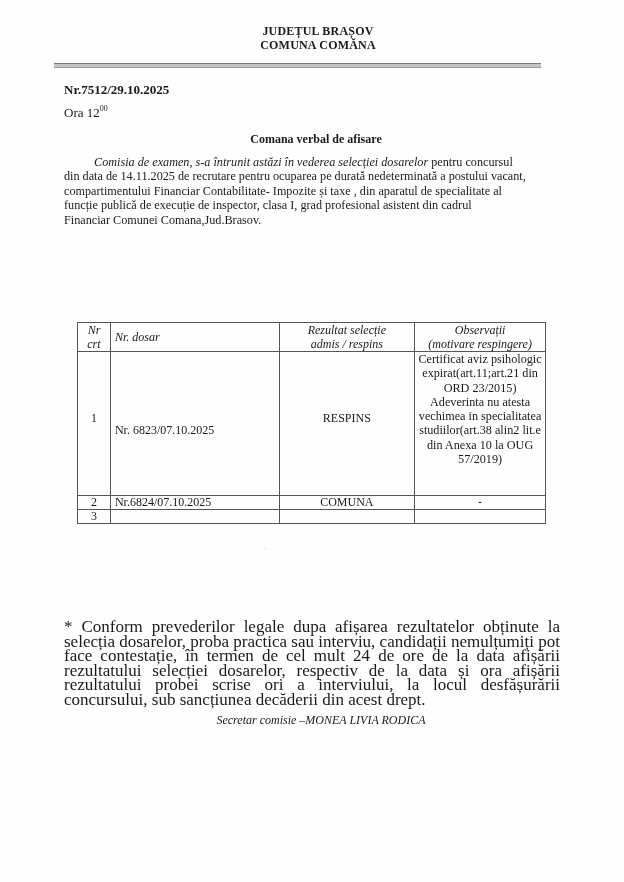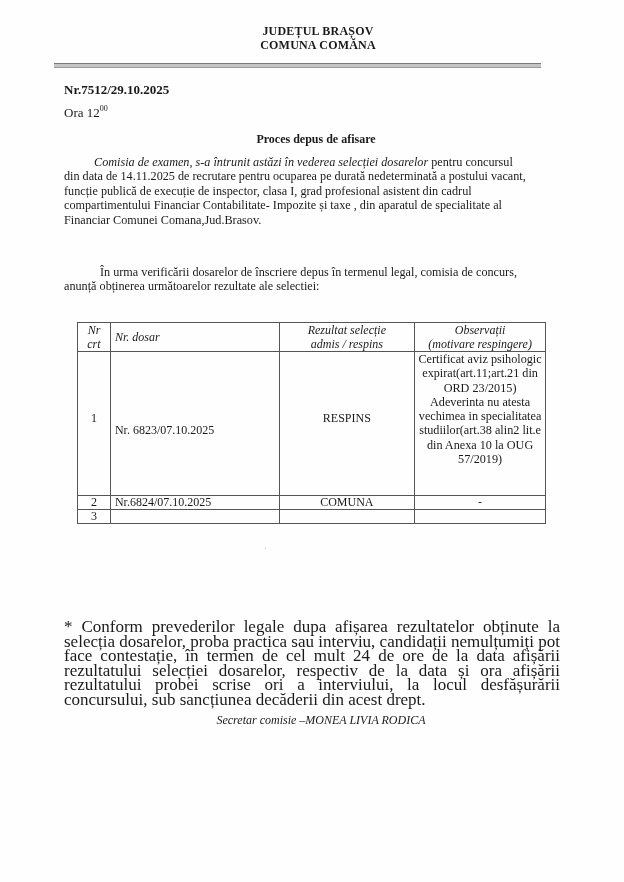--- a/index.html
+++ b/index.html
@@ -182,34 +182,30 @@
     <div>JUDEȚUL BRAȘOV</div>
     <div>COMUNA COMĂNA</div>
   </div>
 
   <div class="separator"></div>
 
   <div class="nr-line">Nr.7512/29.10.2025</div>
 
   <div class="ora-line"><span>Ora 12</span><sup>00</sup></div>
 
-  <div class="title">Proces depus de afisare</div>
+  <div class="title">Comana verbal de afisare</div>
 
   <div class="para1">
     <span class="first-line"><em>Comisia de  examen, s-a întrunit astăzi  în vederea selecției  dosarelor</em><span>  pentru concursul</span></span>
     <span class="rest-line">din data de 14.11.2025 de recrutare pentru ocuparea pe durată nedeterminată a postului vacant,</span>
+    <span class="rest-line">compartimentului Financiar Contabilitate- Impozite și taxe , din aparatul de specialitate al</span>
     <span class="rest-line">funcție publică de execuție de inspector, clasa I, grad profesional asistent din cadrul</span>
-    <span class="rest-line">compartimentului Financiar Contabilitate- Impozite și taxe , din aparatul de specialitate al</span>
     <span class="rest-line">Financiar Comunei Comana,Jud.Brasov.</span>
   </div>
 
-  <div class="para2">
-    <span class="first-line">În urma verificării dosarelor de înscriere depus în termenul legal, comisia de concurs,</span>
-    <span class="rest-line">anunță obținerea următoarelor rezultate ale selectiei:</span>
-  </div>
 
   <table class="results">
     <thead>
       <tr>
         <th class="col-nr">Nr crt</th>
         <th class="col-dosar">Nr.  dosar</th>
         <th class="col-rez">
           <div>Rezultat selecție</div>
           <div>admis / respins</div>
         </th>

